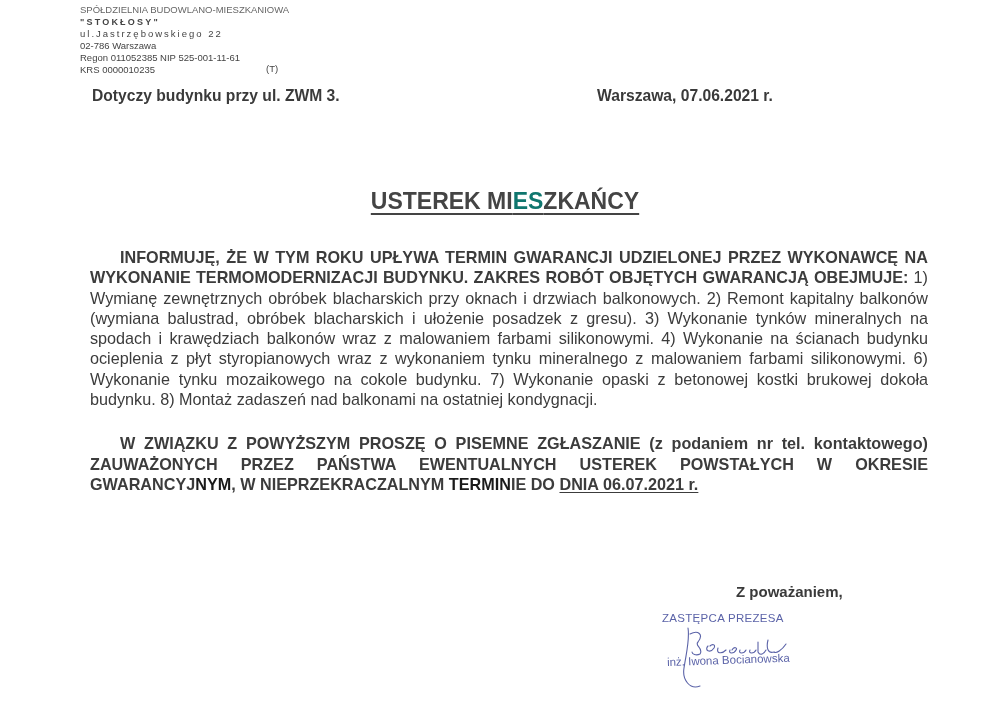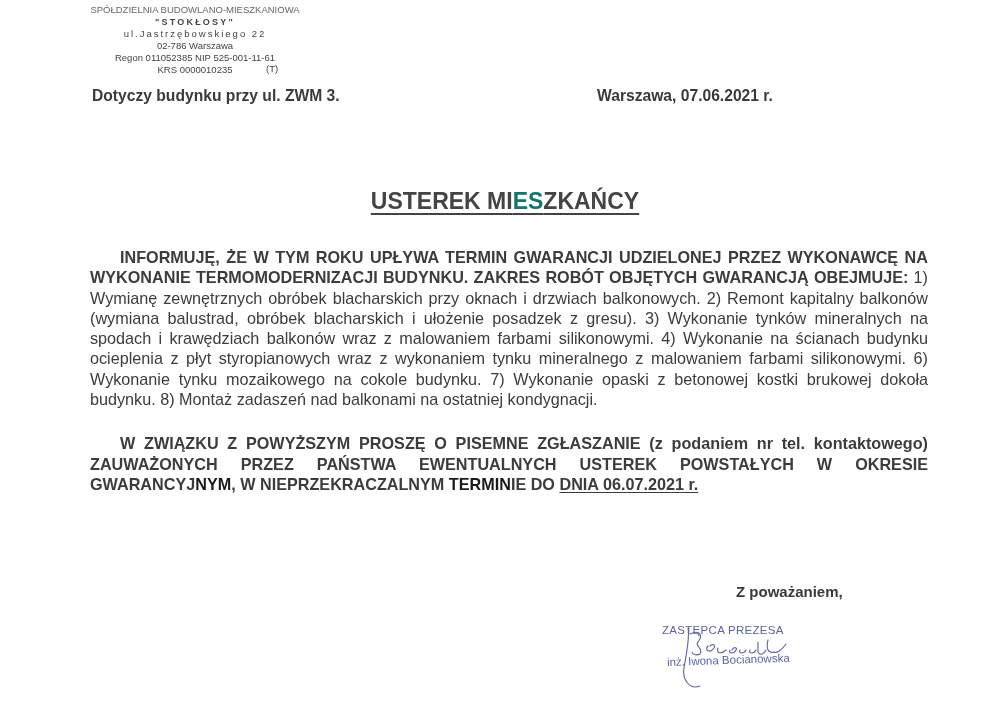--- a/index.html
+++ b/index.html
@@ -1,17 +1,17 @@
 <!DOCTYPE html>
 <html><head>
 <meta charset="utf-8">
 <style>
   html, body { margin:0; padding:0; background:#ffffff; }
   body { width:1000px; height:707px; position:relative; overflow:hidden; color:#3a3a3a; }
-  .hdr { position:absolute; left:80px; top:4px; width:230px; text-align:center;
+  .hdr { position:absolute; left:80px; top:4px; width:230px; 
          font-family:"Liberation Sans", sans-serif; font-size:9.5px; line-height:12px; color:#444; }
   .hdr .l1 { color:#666; }
   .hdr .spaced { letter-spacing:2.2px; font-weight:bold; font-size:9px; }
   .hdr .street { letter-spacing:2px; }
   .hdr .t { position:absolute; left:186px; top:59px; }
   .ref { position:absolute; left:92px; top:86px; font-family:"Liberation Sans", sans-serif;
          font-weight:bold; font-size:17px; color:#3a3a3a; transform:scaleX(0.92); transform-origin:left; }
   .date { position:absolute; left:597px; top:86px; font-family:"Liberation Sans", sans-serif;
           font-weight:bold; font-size:17px; color:#3a3a3a; transform:scaleX(0.92); transform-origin:left; }
   .title { position:absolute; left:0; width:1010px; top:188px; text-align:center;
@@ -23,21 +23,21 @@
           text-align:justify; color:#3c3c3c; }
   .body p { margin:0; text-indent:30px; }
   .body p + p { margin-top:24px; }
   .b { font-weight:bold;margin-top:24px; }
   .dk { color:#1a1a1a; }
   .u { text-decoration:underline; text-underline-offset:2px; }
   .closing { position:absolute; left:736px; top:583px; font-family:"Liberation Sans", sans-serif;
              font-weight:bold; font-size:15px; color:#3a3a3a; }
   .stamp { position:absolute; left:662px; top:612px; font-family:"Liberation Sans", sans-serif;
            color:#5b63a8; font-size:11.5px; }
-  .stamp .role { position:absolute; left:0; top:12px; white-space:nowrap; letter-spacing:0.3px; }
+  .stamp .role { position:absolute; left:0; top:0; white-space:nowrap; letter-spacing:0.3px; }
   .stamp .name { position:absolute; left:5px; top:44px; white-space:nowrap; transform:rotate(-2deg); transform-origin:left; }
   .sig { position:absolute; left:660px; top:620px; }
 </style>
 </head>
 <body>
 
 <div class="hdr">
   <div class="l1">SPÓŁDZIELNIA BUDOWLANO-MIESZKANIOWA</div>
   <div class="spaced">"STOKŁOSY"</div>
   <div class="street">ul.Jastrzębowskiego 22</div>

